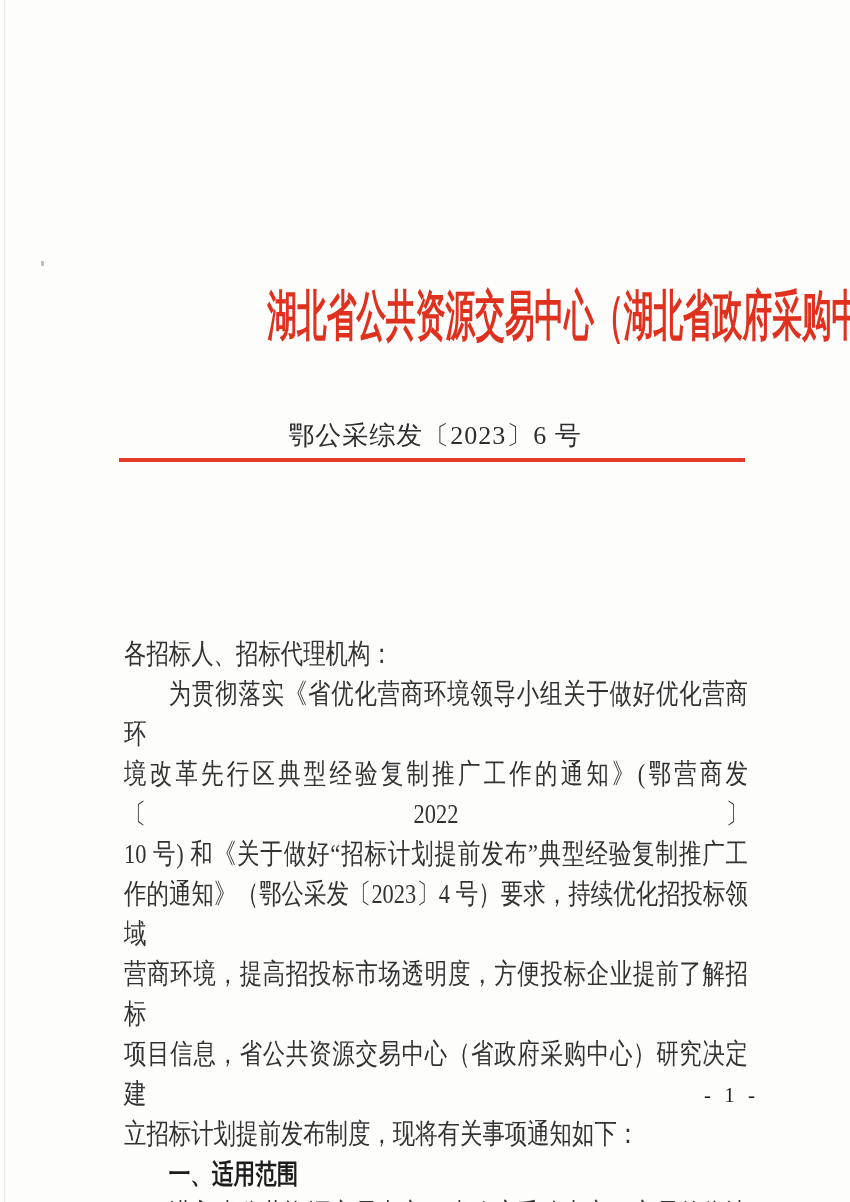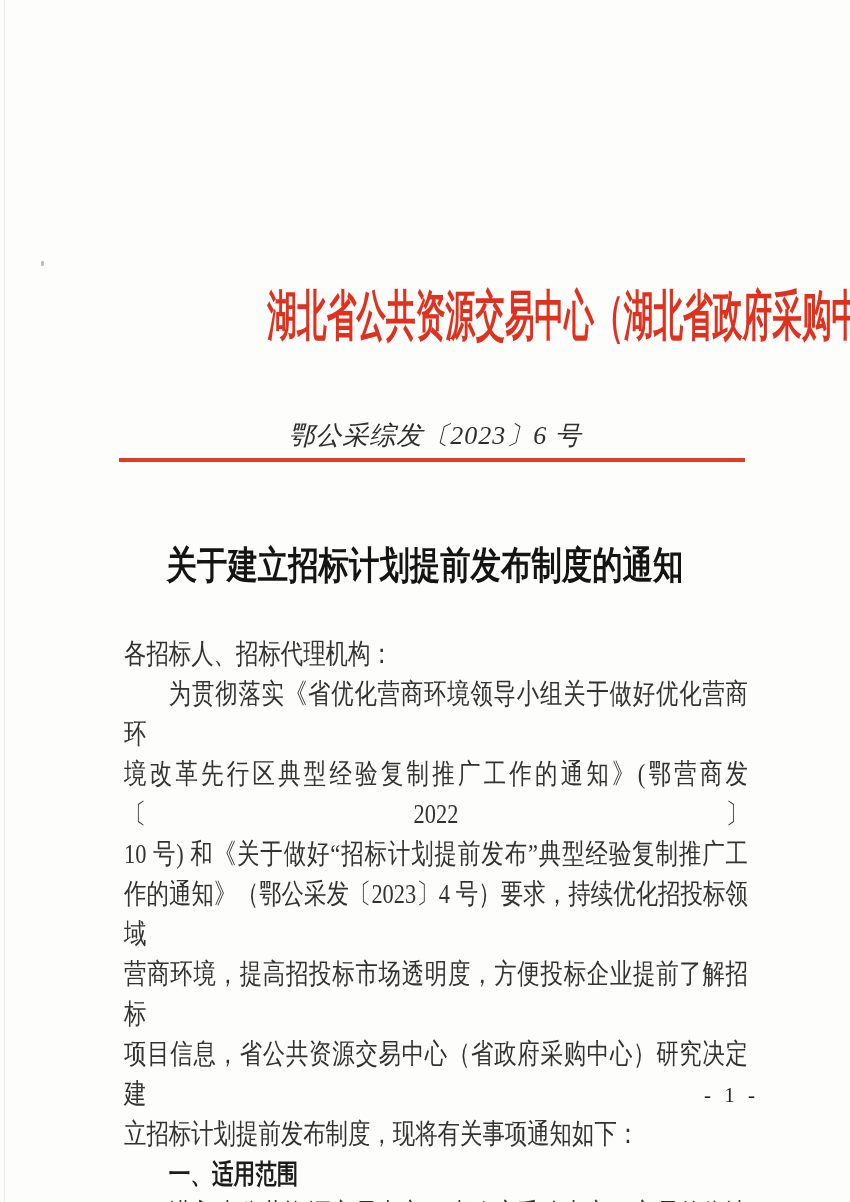--- a/index.html
+++ b/index.html
@@ -47,21 +47,20 @@
     font-family: "Liberation Serif", serif;
   }
   
   .doc-number {
     position: absolute; top: 421px; left: 0; width: 850px;
     text-align: center;
     font-size: 26px; color: #2e2e2e;
     letter-spacing: 1px;
     padding-left: 20px;
     line-height: 1.15;
-    font-style: italic;
   }
   
   .red-rule {
     position: absolute; top: 458px; left: 119px;
     width: 626px; height: 4px;
     background: var(--rule-red);
   }
   
   .doc-title {
     position: absolute; top: 546px; left: 0; width: 850px;
@@ -111,23 +110,20 @@
   <div class="scan-speck"></div>
 
   <div class="org-header">
     <span class="inner">湖北省公共资源交易中心（湖北省政府采购中心）</span>
   </div>
 
   <div class="doc-number">鄂公采综发〔2023〕6 号</div>
 
   <div class="red-rule"></div>
 
-  <h1 class="doc-title">
-    <span class="inner">关于建立招标计划提前发布制度的通知</span>
-  </h1>
 
   <div class="body-text">
     <div class="line">各招标人、招标代理机构：</div>
     <div>
         <div class="line just indent">为贯彻落实《省优化营商环境领导小组关于做好优化营商环</div>
         <div class="line just">境改革先行区典型经验复制推广工作的通知》(鄂营商发〔2022〕</div>
         <div class="line just">10 号) 和《关于做好“招标计划提前发布”典型经验复制推广工</div>
         <div class="line just">作的通知》（鄂公采发〔2023〕4 号）要求，持续优化招投标领域</div>
         <div class="line just">营商环境，提高招投标市场透明度，方便投标企业提前了解招标</div>
         <div class="line just">项目信息，省公共资源交易中心（省政府采购中心）研究决定建</div>

